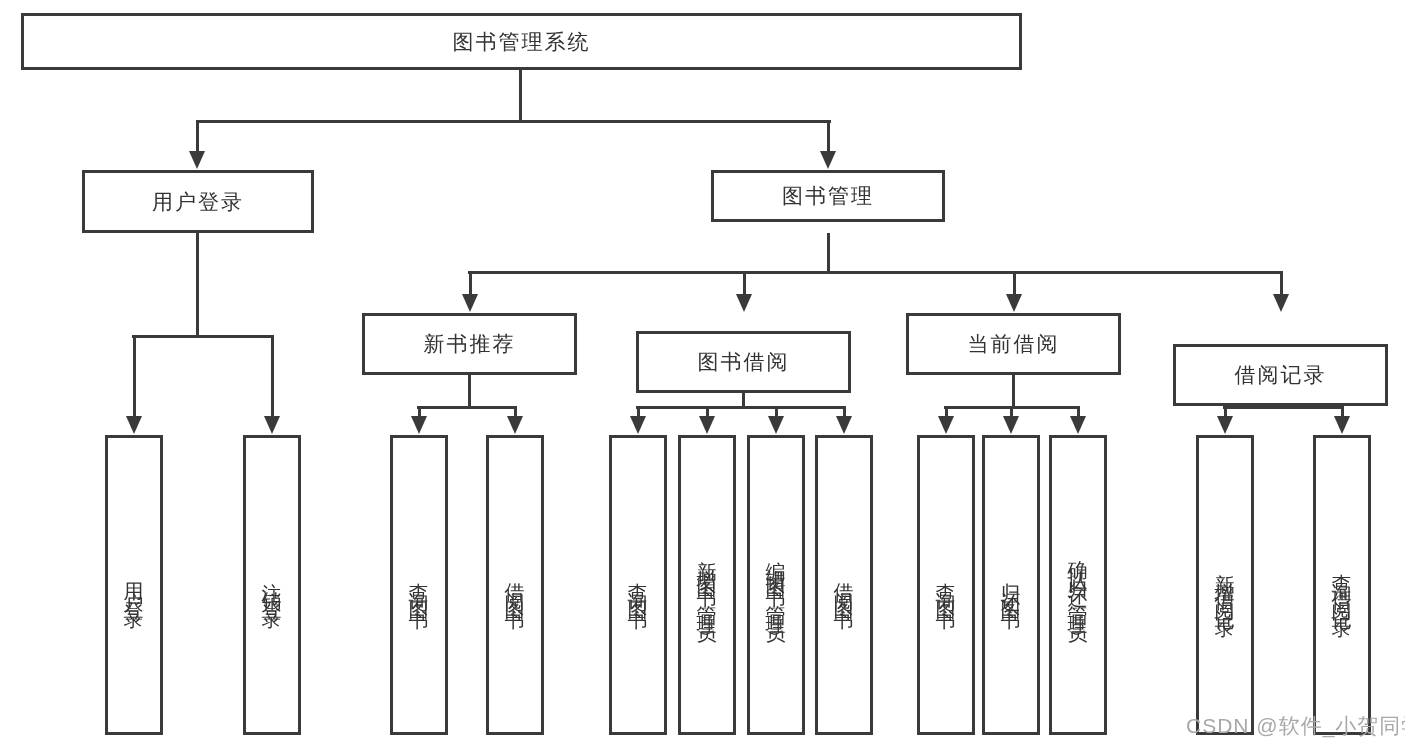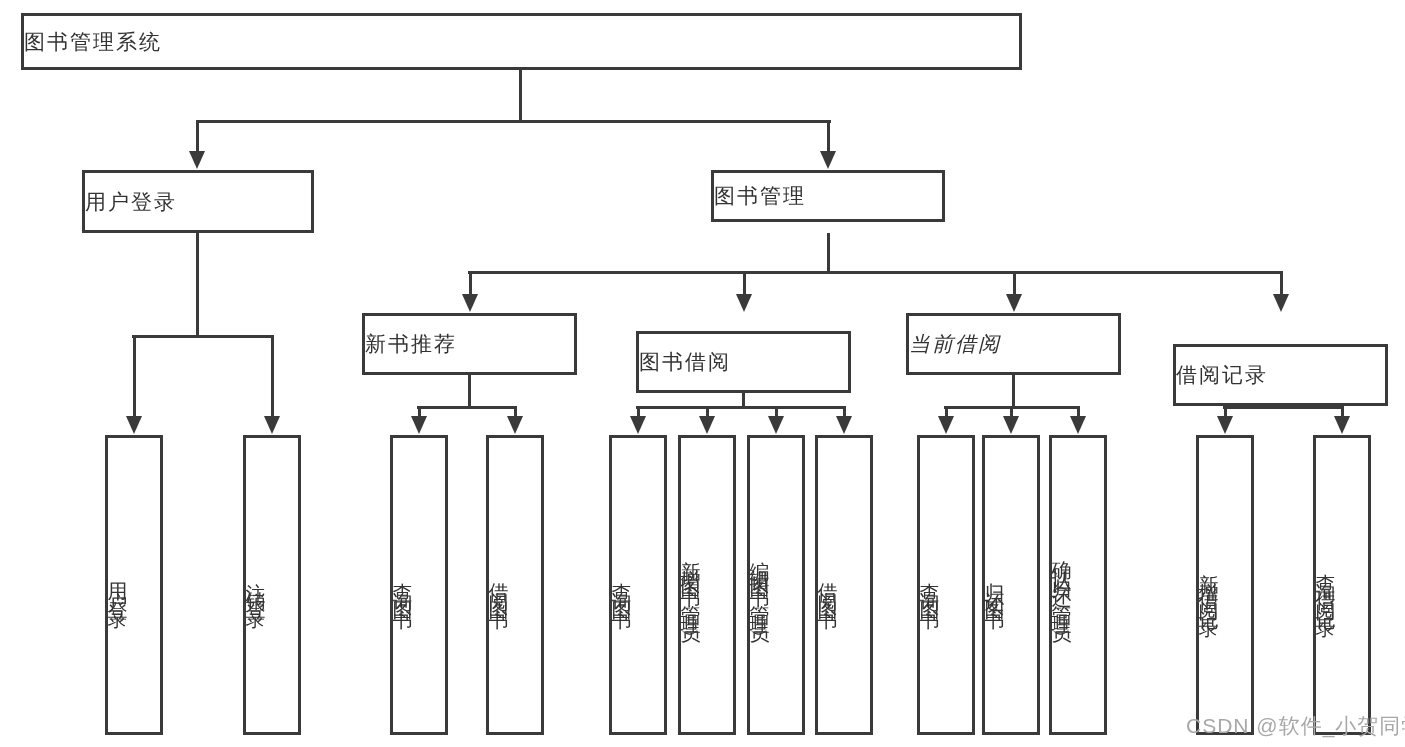--- a/index.html
+++ b/index.html
@@ -15,21 +15,21 @@
     background: var(--bg, #ffffff);
     overflow: hidden;
   }
   .node {
     position: absolute;
     box-sizing: border-box;
     background: var(--node-fill, #ffffff);
     border: 3px solid var(--line, #3a3a3a);
     display: flex;
     align-items: center;
-    justify-content: flex-start;
+    justify-content: center;
     color: var(--text, #333333);
     font-size: 21px;
     letter-spacing: 2px;
     z-index: 2;
   }
   .node.vertical {
     font-size: 20px;
   }
   .node.vertical .lbl {
     writing-mode: vertical-rl;
@@ -132,21 +132,21 @@
     </div>
     <div class="node" style="left: 711px; top: 170px; width: 234px; height: 52px;">
       <span class="lbl">图书管理</span>
     </div>
     <div class="node" style="left: 362px; top: 313px; width: 215px; height: 62px;">
       <span class="lbl">新书推荐</span>
     </div>
     <div class="node" style="left: 636px; top: 331px; width: 215px; height: 62px;">
       <span class="lbl">图书借阅</span>
     </div>
-    <div class="node" style="left: 906px; top: 313px; width: 215px; height: 62px; font-style: italic;">
+    <div class="node" style="left: 906px; top: 313px; width: 215px; height: 62px;">
       <span class="lbl">当前借阅</span>
     </div>
     <div class="node" style="left: 1173px; top: 313px; width: 215px; height: 62px; margin-top: 31px;">
       <span class="lbl">借阅记录</span>
     </div>
     <div class="node vertical" style="left: 105px; top: 435px; width: 58px; height: 300px;">
       <span class="lbl">用户登录</span>
     </div>
     <div class="node vertical" style="left: 243px; top: 435px; width: 58px; height: 300px;">
       <span class="lbl">注销登录</span>

